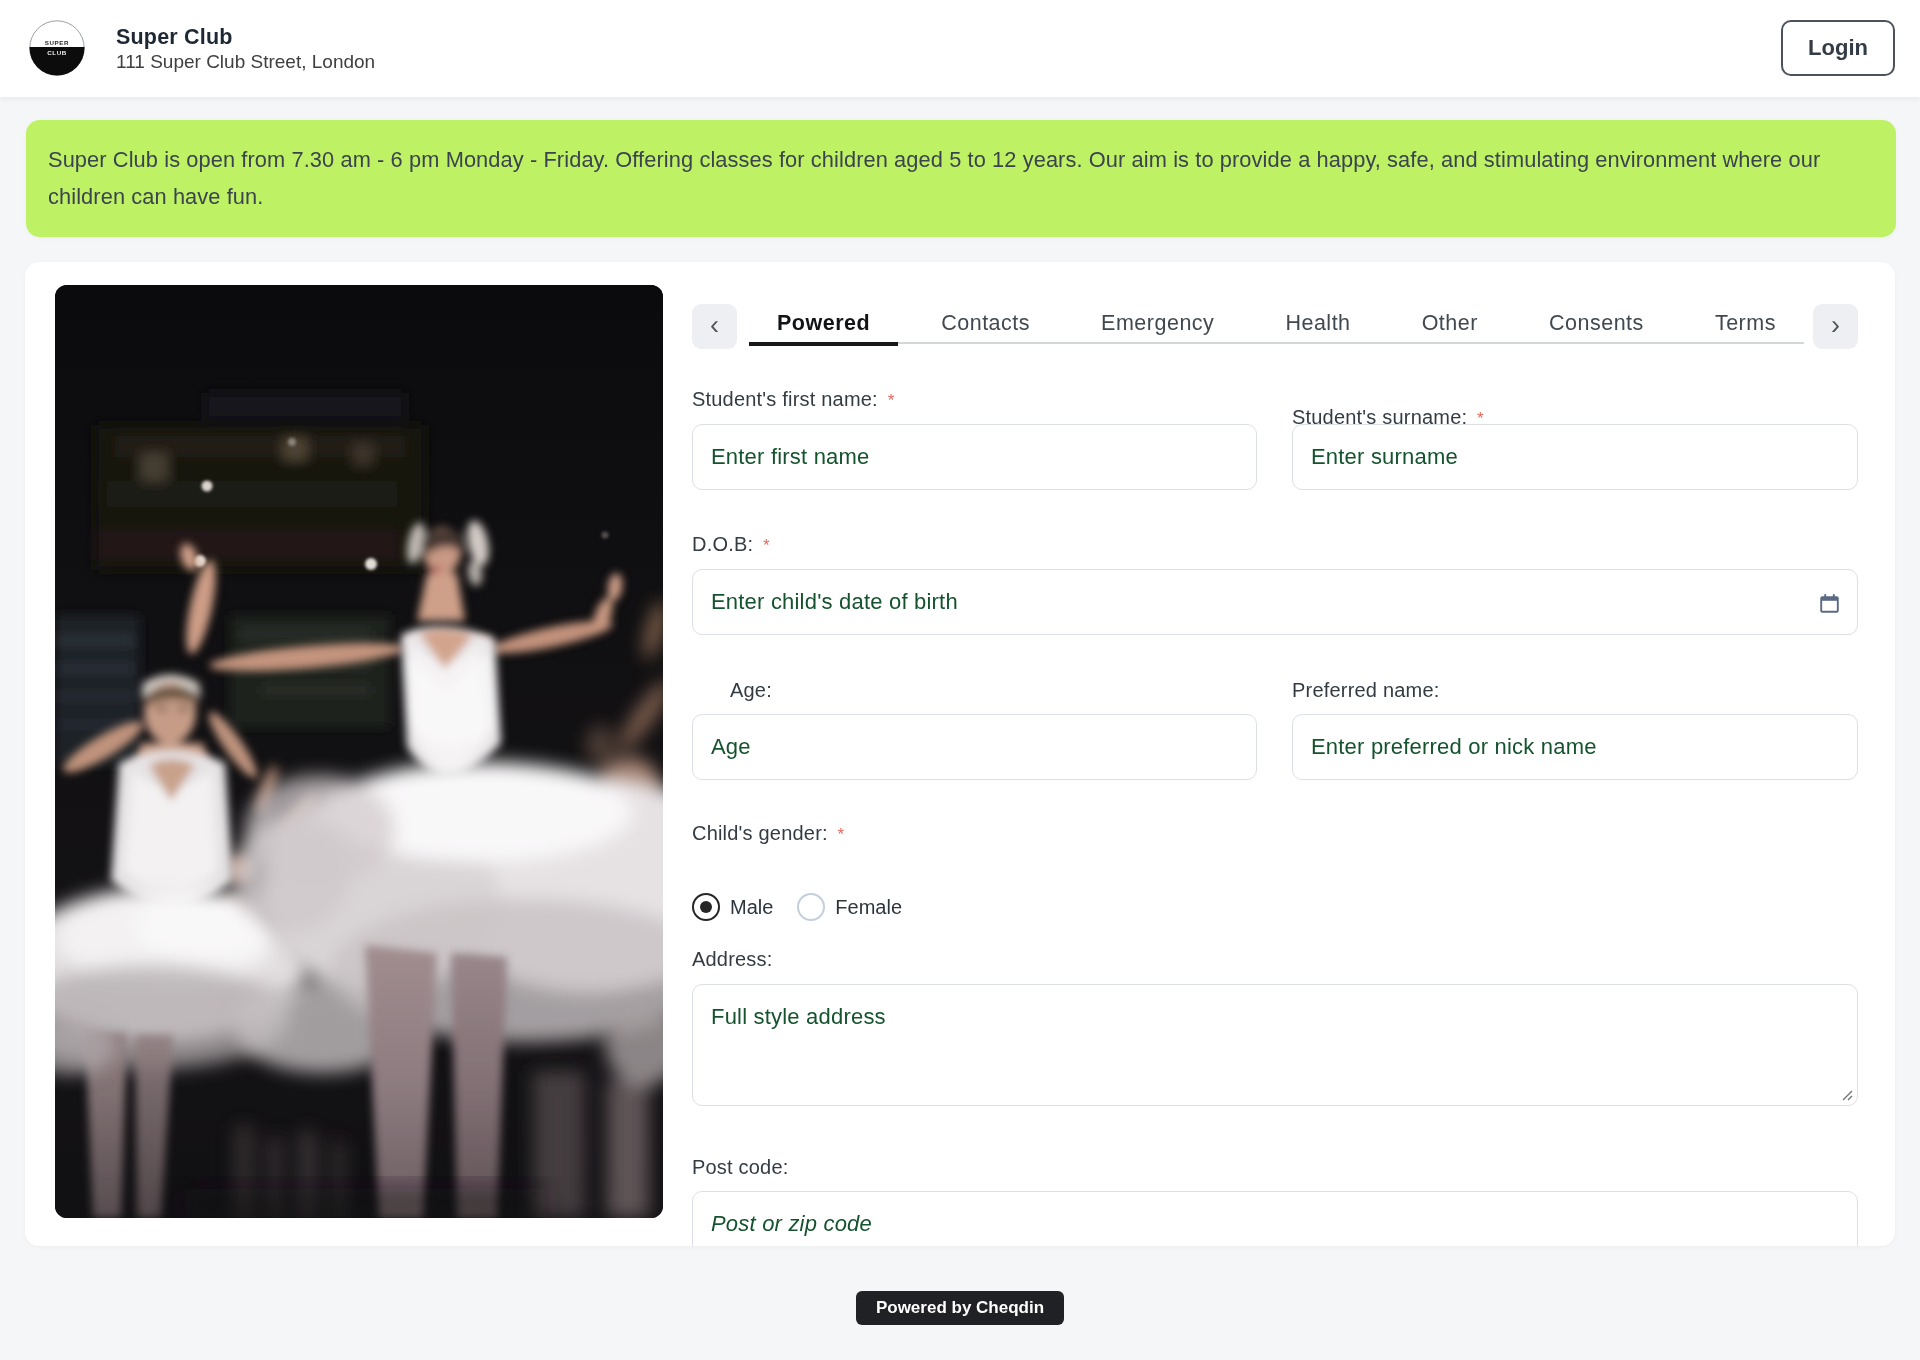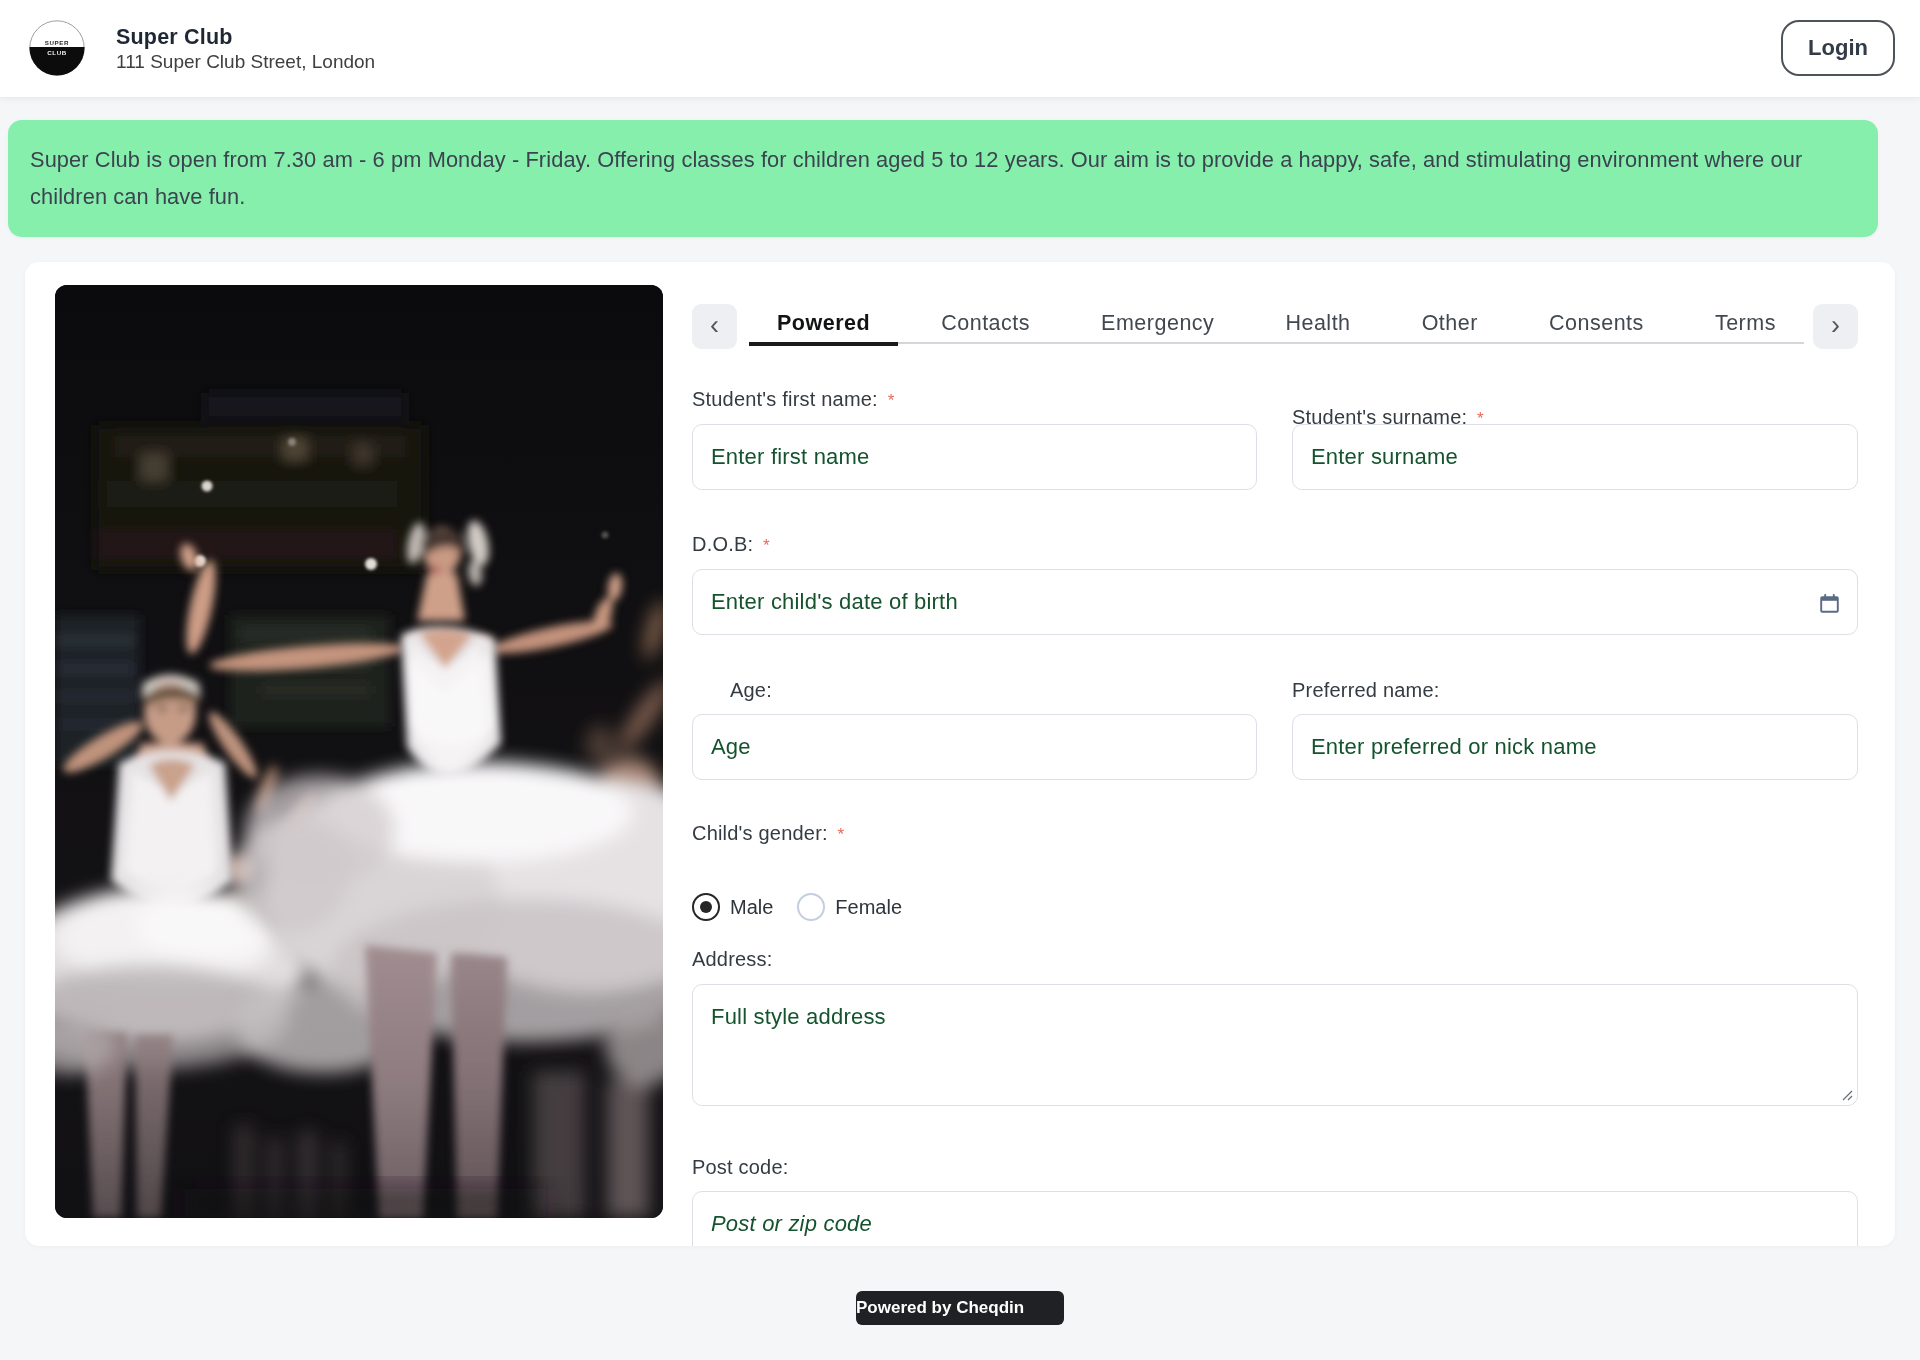--- a/index.html
+++ b/index.html
@@ -1,22 +1,22 @@
 <!DOCTYPE html>
 <html><head>
 <meta charset="utf-8">
 <style>
   * { margin:0; padding:0; box-sizing:border-box; }
   html,body { width:1920px; height:1360px; background:#f4f6f8; font-family:"Liberation Sans", sans-serif; position:relative; overflow:hidden; }
   .header { position:absolute; left:0; top:0; width:1920px; height:97px; background:#ffffff; box-shadow:0 2px 6px rgba(0,0,0,0.06); z-index:5; }
   .logo { position:absolute; left:29px; top:20px; width:56px; height:56px; }
   .h-title { position:absolute; left:116px; top:25px; font-size:21.5px; font-weight:700; color:#1e2734; letter-spacing:0.2px; }
   .h-sub { position:absolute; left:116px; top:51px; font-size:19px; color:#404040; }
-  .login { position:absolute; right:25px; top:20px; width:114px; height:56px; border:2px solid #4d535a; border-radius:18px; background:#fff; font-size:22px; font-weight:700; color:#333b47; text-align:center; line-height:52px; }
-  .banner { position:absolute; left:8px; top:120px; width:1870px; height:117px; background:#86efac; border-radius:14px; box-shadow:0 1px 4px rgba(0,0,0,0.04); }
+  .login { position:absolute; right:25px; top:20px; width:114px; height:56px; border:2px solid #4d535a; border-radius:10px; background:#fff; font-size:22px; font-weight:700; color:#333b47; text-align:center; line-height:52px; }
+  .banner { position:absolute; left:26px; top:120px; width:1870px; height:117px; background:#bef264; border-radius:14px; box-shadow:0 1px 4px rgba(0,0,0,0.04); }
   .banner p { padding:21px 40px 0 22px; font-size:21.8px; line-height:37px; color:#3b4350; letter-spacing:0.1px; }
   .card { position:absolute; left:25px; top:262px; width:1870px; height:984px; background:#fff; border-radius:14px; box-shadow:0 1px 4px rgba(0,0,0,0.04); overflow:hidden; }
   .photo { position:absolute; left:30px; top:23px; width:608px; height:933px; border-radius:12px; overflow:hidden; background:#111013; }
   .arrowbox { position:absolute; width:45px; height:45px; top:42px; background:#edeff2; border-radius:9px; color:#50565c; text-align:center; line-height:42px; font-size:27px; }
   .arrowbox.l { left:667px; }
   .arrowbox.r { left:1788px; }
   .tabs { position:absolute; left:724px; top:42px; width:1055px; height:40px; border-bottom:2px solid #d3d6da; display:flex; justify-content:space-between; }
   .tab { padding:0 28px; font-size:21.5px; letter-spacing:0.5px; line-height:38px; color:#41484f; }
   .tab.active { color:#111315; font-weight:700; border-bottom:4px solid #17191b; padding-bottom:2px; margin-bottom:-4px; }
   .label { position:absolute; font-size:20px; color:#343b42; letter-spacing:0.2px; }
@@ -27,21 +27,21 @@
   .c2 { left:1267px; width:566px; }
   .full { left:667px; width:1166px; }
   .radio-row { position:absolute; left:667px; top:605px; height:30px;margin-top:26px; }
   .radio { display:inline-block; vertical-align:middle; width:28px; height:28px; border-radius:50%; }
   .radio.sel { border:2px solid #262626; position:relative; }
   .radio.sel:after { content:""; position:absolute; left:6px; top:6px; width:12px; height:12px; border-radius:50%; background:#262626; }
   .radio.un { border:2px solid #c3cede; }
   .rlabel { display:inline-block; vertical-align:middle; font-size:20px; color:#2e353c; margin:0 24px 0 10px; }
   .cal { position:absolute; right:17px; top:23px; }
   .resize { position:absolute; right:4px; bottom:4px; }
-  .footer { position:absolute; left:856px; top:1291px; width:208px; height:34px; background:#202124; border-radius:6px; color:#fff; font-size:17px; font-weight:700; text-align:left; line-height:34px; }
+  .footer { position:absolute; left:856px; top:1291px; width:208px; height:34px; background:#202124; border-radius:6px; color:#fff; font-size:17px; font-weight:700; text-align:center; line-height:34px; }
 </style>
 </head>
 <body>
   <div class="header">
     <svg class="logo" viewBox="0 0 56 56">
       <defs>
         <clipPath id="lc">
           <circle cx="28" cy="28" r="27.5"></circle>
         </clipPath>
       </defs>

